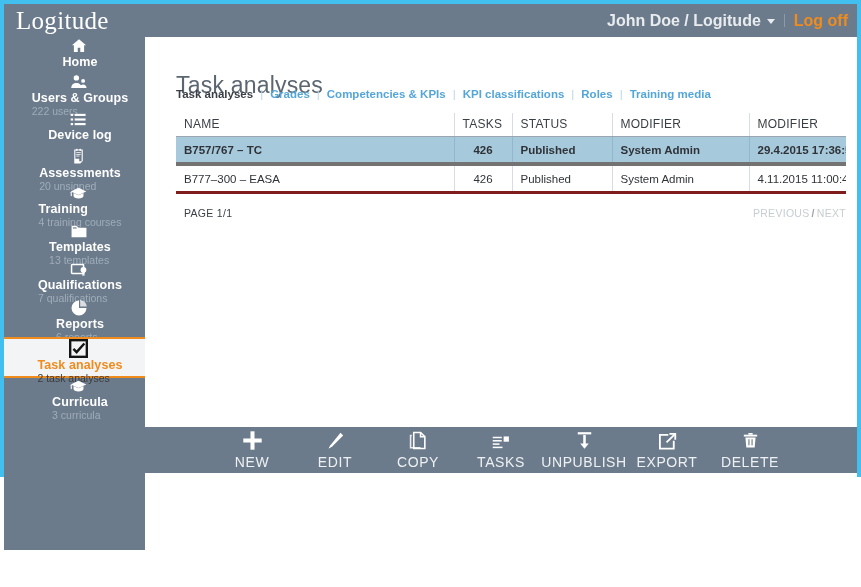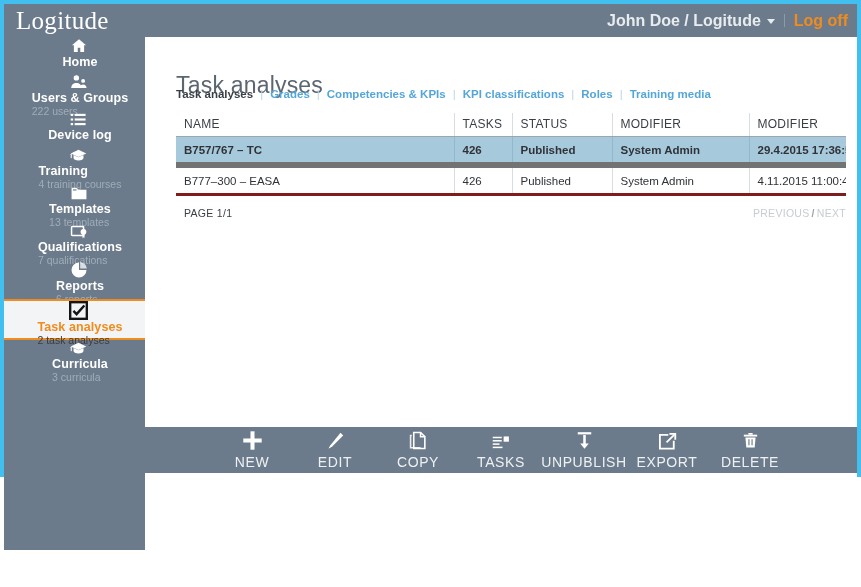--- a/index.html
+++ b/index.html
@@ -189,23 +189,23 @@
     color: #2f3338;
     padding: 4px 8px 4px 8px;
     border-bottom: 3px solid #7f1d1d;
     height: 17px;
     overflow: hidden;
     white-space: nowrap;
   }
   table.grid tr.selected td {
     background: #a7c9dc;
     font-weight: bold;
-    border-bottom: 6px solid #737373;
-  }
-  td.num, th.num { text-align: left; }
+    border-bottom: 4px solid #737373;
+  }
+  td.num, th.num { text-align: center; }
   .col-divider { border-left: 1px solid #d7dde2; }
   table.grid tr.selected td.col-divider { border-left: 1px solid #93b8cd; }
 
   #pager {
     position: absolute;
     left: 25px; top: 170px;
     width: 670px;
     display: flex;
     justify-content: space-between;
     align-items: center;
@@ -298,20 +298,37 @@
             <rect x="1" y="4" width="3.4" height="3"></rect>
             <rect x="6.6" y="4" width="15.4" height="3"></rect>
             <rect x="1" y="10.5" width="3.4" height="3"></rect>
             <rect x="6.6" y="10.5" width="15.4" height="3"></rect>
             <rect x="1" y="17" width="3.4" height="3"></rect>
             <rect x="6.6" y="17" width="15.4" height="3"></rect>
           </svg>
         </span>
         <span class="nav-text">
           <span class="nav-title">Device log</span>
+        </span>
+      </div>
+      <div class="nav-item">
+        <span class="nav-icon">
+          <svg width="17" height="19" viewBox="0 0 24 24" fill="#ffffff">
+            <path d="M6 2h12v16.5l-3.5 3.5H6z" fill="#ffffff"></path>
+            <path d="M7.6 3.7h8.8v15H13v-3.4H7.6z" fill="#6c7b8b"></path>
+            <rect x="8.8" y="6" width="6.4" height="1.1" fill="#ffffff"></rect>
+            <rect x="8.8" y="8.4" width="6.4" height="1.1" fill="#ffffff"></rect>
+            <rect x="8.8" y="10.8" width="4.6" height="1.1" fill="#ffffff"></rect>
+            <rect x="8.5" y="1" width="2" height="3" rx="0.8"></rect>
+            <rect x="13.5" y="1" width="2" height="3" rx="0.8"></rect>
+          </svg>
+        </span>
+        <span class="nav-text">
+          <span class="nav-title">Assessments</span>
+          <span class="nav-sub">20 unsigned</span>
         </span>
       </div>
       <div class="nav-item">
         <span class="nav-icon">
           <svg width="19" height="17" viewBox="0 0 24 24" fill="#ffffff">
             <path d="M12 4L1 9l11 5 11-5z"></path>
             <path d="M5 11.4v4.2c0 1.9 3.1 3.4 7 3.4s7-1.5 7-3.4v-4.2l-7 3.2z"></path>
             <rect x="1" y="9.6" width="1.5" height="6.4" rx="0.7"></rect>
           </svg>
         </span>

